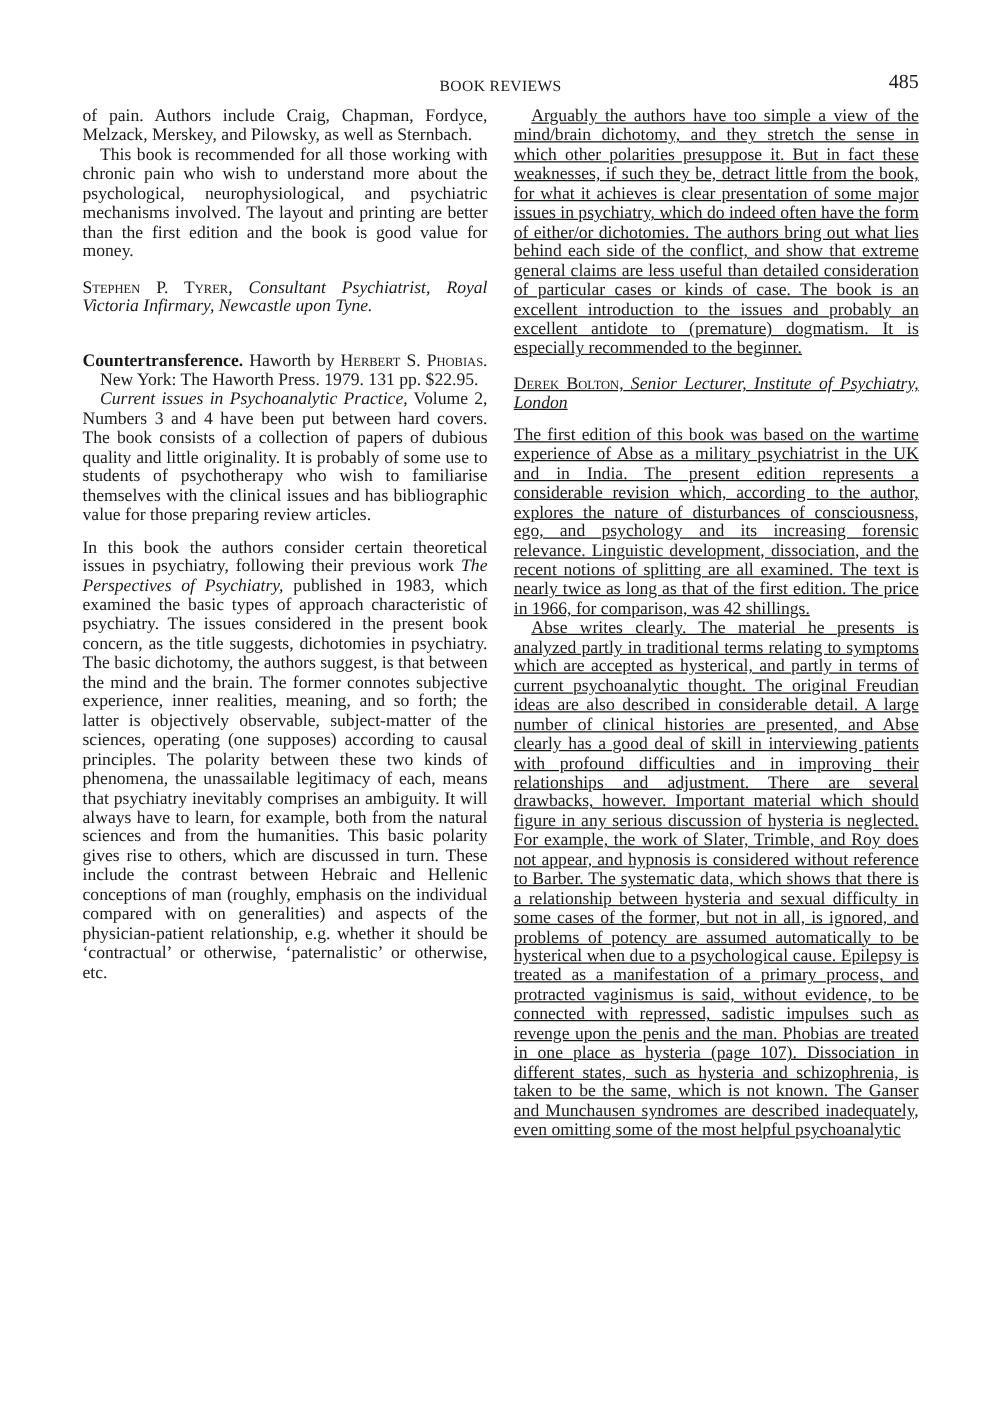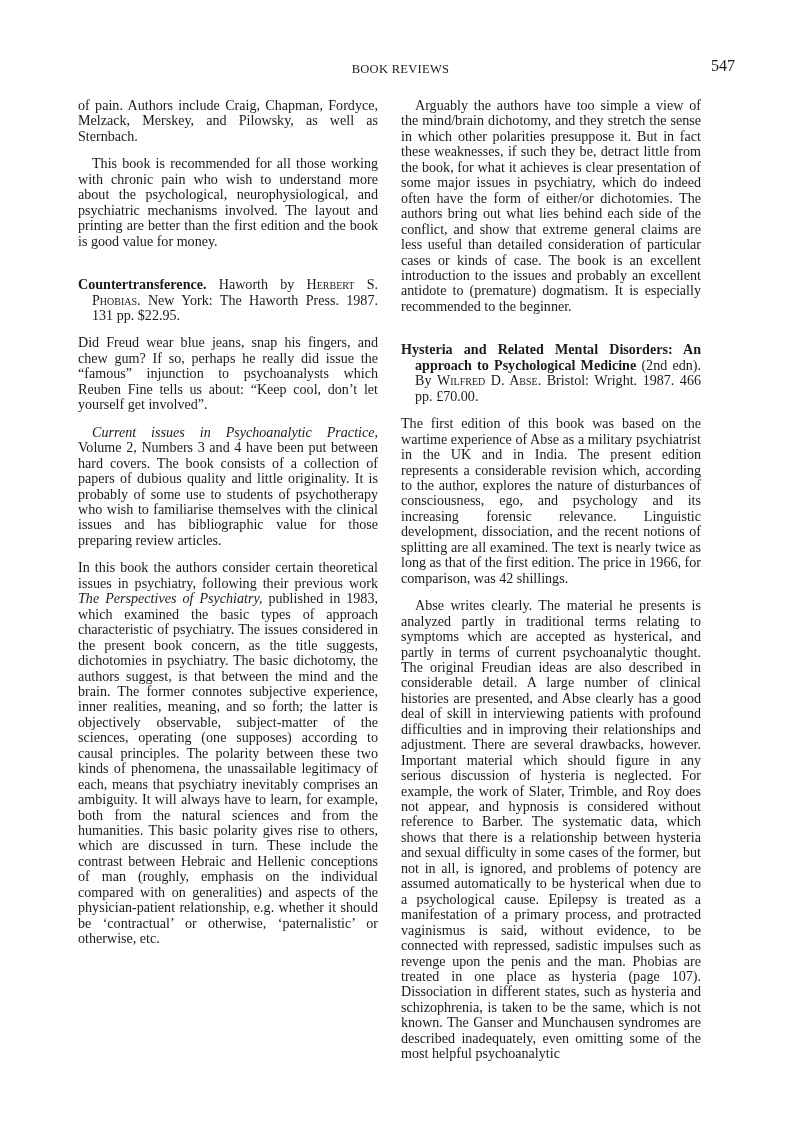--- a/index.html
+++ b/index.html
@@ -5,58 +5,58 @@
   html, body { margin: 0; padding: 0; background: #ffffff; }
   body { width: 800px; height: 1126px; position: relative; overflow: hidden;
          font-family: "Liberation Serif", "DejaVu Serif", serif; color: #1a1a1a; }
   .running-head { position: absolute; top: 57px; left: 66px; width: 669px; height: 20px; }
   .running-title { position: absolute; left: 0; width: 100%; text-align: center;
                    font-size: 12.5px; letter-spacing: 0.3px; top: 5px; }
   .page-num { position: absolute; right: 0; top: 0; font-size: 16px; }
   .col { position: absolute; top: 86px; width: 324px; font-size: 14.1px; line-height: 15.45px;
          text-align: justify; }
   .col-left { left: 66px; }
-  .col-right { left: 389px; }
-  p { margin: 12px; }
+  .col-right { left: 411px; text-decoration: underline; }
+  p { margin: 0; }
   .indent { text-indent: 14px; }
   .sc { font-variant: small-caps; }
   .it { font-style: italic; }
   .b { font-weight: bold; }
   .signature { margin-top: 13px; }
   .review-head { margin-top: 28px; padding-left: 14px; text-indent: -14px; text-align: justify; }
   .review-body { margin-top: 10px; }
 </style>
 </head>
 <body>
 
 <div class="running-head">
   <div class="running-title">BOOK REVIEWS</div>
-  <div class="page-num">547</div>
+  <div class="page-num">485</div>
 </div>
 
 <div class="col col-left">
   <section>
     <p>of pain. Authors include Craig, Chapman, Fordyce, Melzack, Merskey, and Pilowsky, as well as Sternbach.</p>
     <p class="indent">This book is recommended for all those working with chronic pain who wish to understand more about the psychological, neurophysiological, and psychiatric mechanisms involved. The layout and printing are better than the first edition and the book is good value for money.</p>
+    <p class="signature"><span class="sc">Stephen P. Tyrer</span>, <span class="it">Consultant Psychiatrist, Royal Victoria Infirmary, Newcastle upon Tyne.</span></p>
   </section>
 
   <section>
-    <p class="review-head"><span class="b">Countertransference.</span> <span>Haworth by</span> <span class="sc">Herbert S. Phobias.</span> <span>New York: The Haworth Press. 1987. 131 pp. $22.95.</span></p>
-    <p class="review-body">Did Freud wear blue jeans, snap his fingers, and chew gum? If so, perhaps he really did issue the “famous” injunction to psychoanalysts which Reuben Fine tells us about: “Keep cool, don’t let yourself get involved”.</p>
+    <p class="review-head"><span class="b">Countertransference.</span> <span>Haworth by</span> <span class="sc">Herbert S. Phobias.</span> <span>New York: The Haworth Press. 1979. 131 pp. $22.95.</span></p>
     <p class="indent"><span class="it">Current issues in Psychoanalytic Practice,</span><span> Volume 2, Numbers 3 and 4 have been put between hard covers. The book consists of a collection of papers of dubious quality and little originality. It is probably of some use to students of psychotherapy who wish to familiarise themselves with the clinical issues and has bibliographic value for those preparing review articles.</span></p>
   </section>
 
   <section>
     <p class="review-body"><span>In this book the authors consider certain theoretical issues in psychiatry, following their previous work </span><span class="it">The Perspectives of Psychiatry,</span><span> published in 1983, which examined the basic types of approach characteristic of psychiatry. The issues considered in the present book concern, as the title suggests, dichotomies in psychiatry. The basic dichotomy, the authors suggest, is that between the mind and the brain. The former connotes subjective experience, inner realities, meaning, and so forth; the latter is objectively observable, subject-matter of the sciences, operating (one supposes) according to causal principles. The polarity between these two kinds of phenomena, the unassailable legitimacy of each, means that psychiatry inevitably comprises an ambiguity. It will always have to learn, for example, both from the natural sciences and from the humanities. This basic polarity gives rise to others, which are discussed in turn. These include the contrast between Hebraic and Hellenic conceptions of man (roughly, emphasis on the individual compared with on generalities) and aspects of the physician-patient relationship, e.g. whether it should be ‘contractual’ or otherwise, ‘paternalistic’ or otherwise, etc.</span></p>
   </section>
 </div>
 
 <div class="col col-right">
   <section>
     <p class="indent">Arguably the authors have too simple a view of the mind/brain dichotomy, and they stretch the sense in which other polarities presuppose it. But in fact these weaknesses, if such they be, detract little from the book, for what it achieves is clear presentation of some major issues in psychiatry, which do indeed often have the form of either/or dichotomies. The authors bring out what lies behind each side of the conflict, and show that extreme general claims are less useful than detailed consideration of particular cases or kinds of case. The book is an excellent introduction to the issues and probably an excellent antidote to (premature) dogmatism. It is especially recommended to the beginner.</p>
+    <p class="signature"><span class="sc">Derek Bolton,</span> <span class="it">Senior Lecturer, Institute of Psychiatry, London</span></p>
   </section>
 
   <section>
-    <p class="review-head"><span class="b">Hysteria and Related Mental Disorders: An approach to Psychological Medicine</span> <span>(2nd edn). By</span> <span class="sc">Wilfred D. Abse.</span> <span>Bristol: Wright. 1987. 466 pp. £70.00.</span></p>
     <p class="review-body">The first edition of this book was based on the wartime experience of Abse as a military psychiatrist in the UK and in India. The present edition represents a considerable revision which, according to the author, explores the nature of disturbances of consciousness, ego, and psychology and its increasing forensic relevance. Linguistic development, dissociation, and the recent notions of splitting are all examined. The text is nearly twice as long as that of the first edition. The price in 1966, for comparison, was 42 shillings.</p>
     <p class="indent">Abse writes clearly. The material he presents is analyzed partly in traditional terms relating to symptoms which are accepted as hysterical, and partly in terms of current psychoanalytic thought. The original Freudian ideas are also described in considerable detail. A large number of clinical histories are presented, and Abse clearly has a good deal of skill in interviewing patients with profound difficulties and in improving their relationships and adjustment. There are several drawbacks, however. Important material which should figure in any serious discussion of hysteria is neglected. For example, the work of Slater, Trimble, and Roy does not appear, and hypnosis is considered without reference to Barber. The systematic data, which shows that there is a relationship between hysteria and sexual difficulty in some cases of the former, but not in all, is ignored, and problems of potency are assumed automatically to be hysterical when due to a psychological cause. Epilepsy is treated as a manifestation of a primary process, and protracted vaginismus is said, without evidence, to be connected with repressed, sadistic impulses such as revenge upon the penis and the man. Phobias are treated in one place as hysteria (page 107). Dissociation in different states, such as hysteria and schizophrenia, is taken to be the same, which is not known. The Ganser and Munchausen syndromes are described inadequately, even omitting some of the most helpful psychoanalytic</p>
   </section>
 </div>
 
 </body></html>

